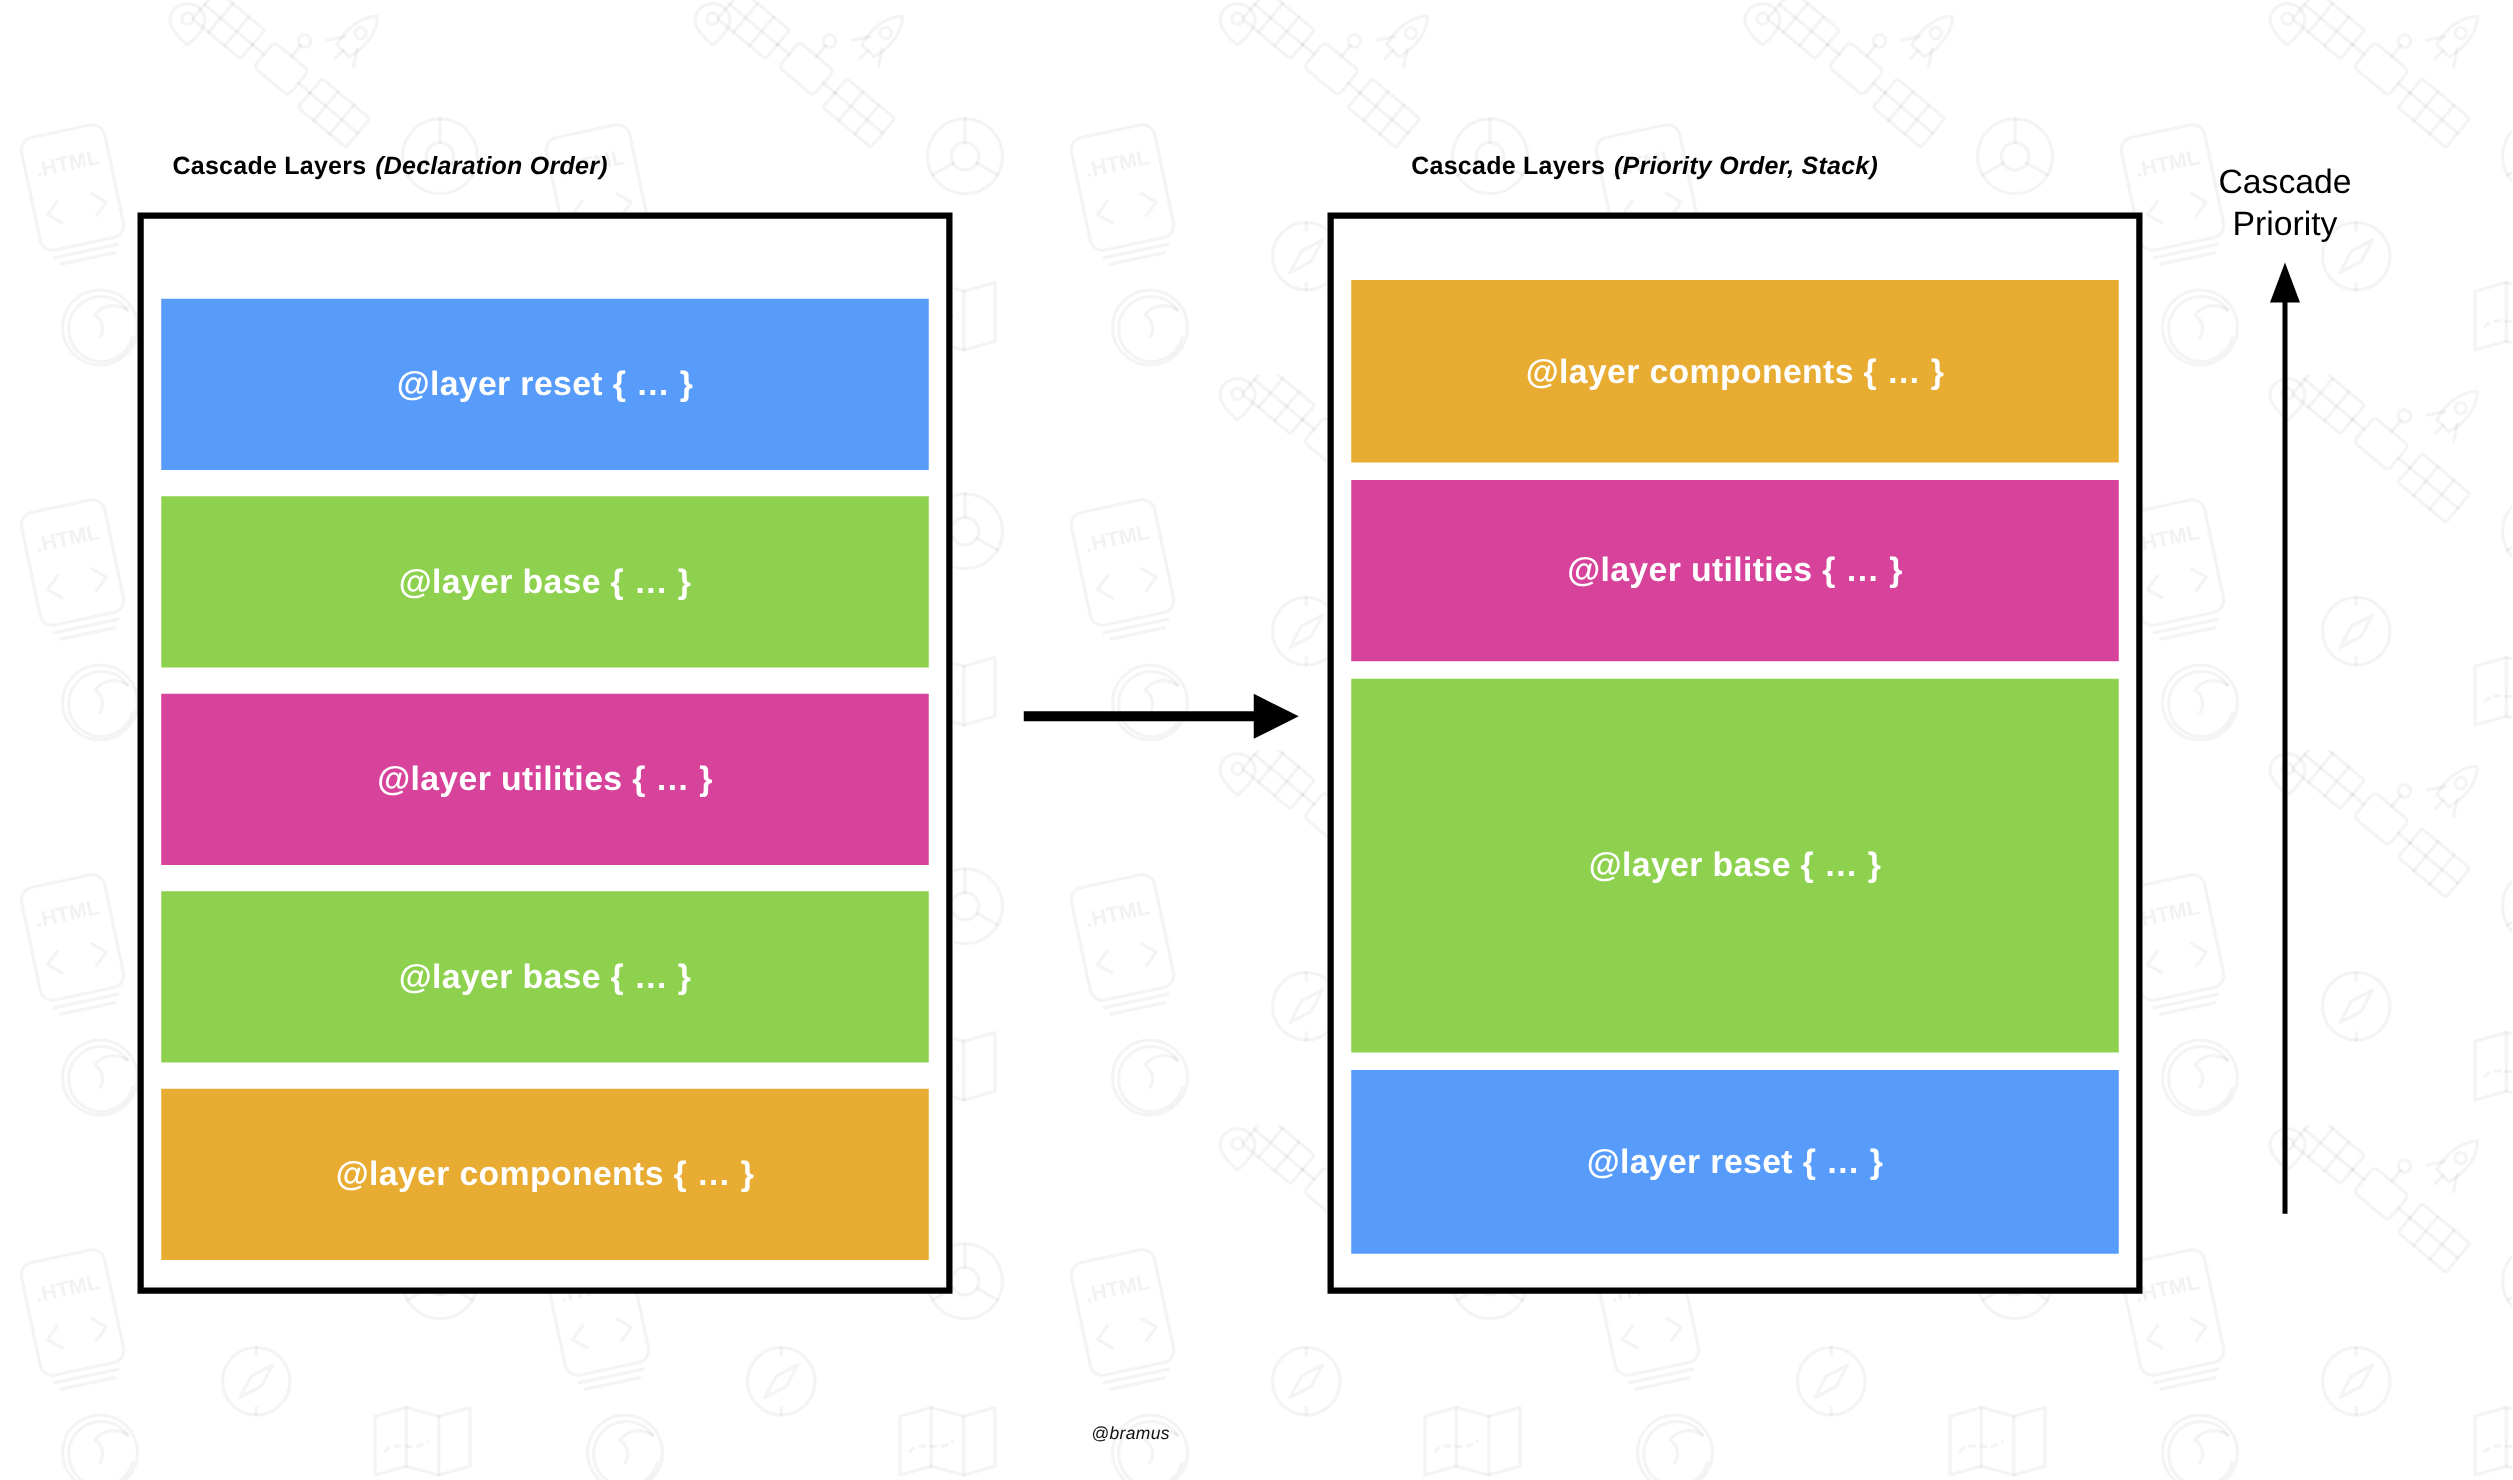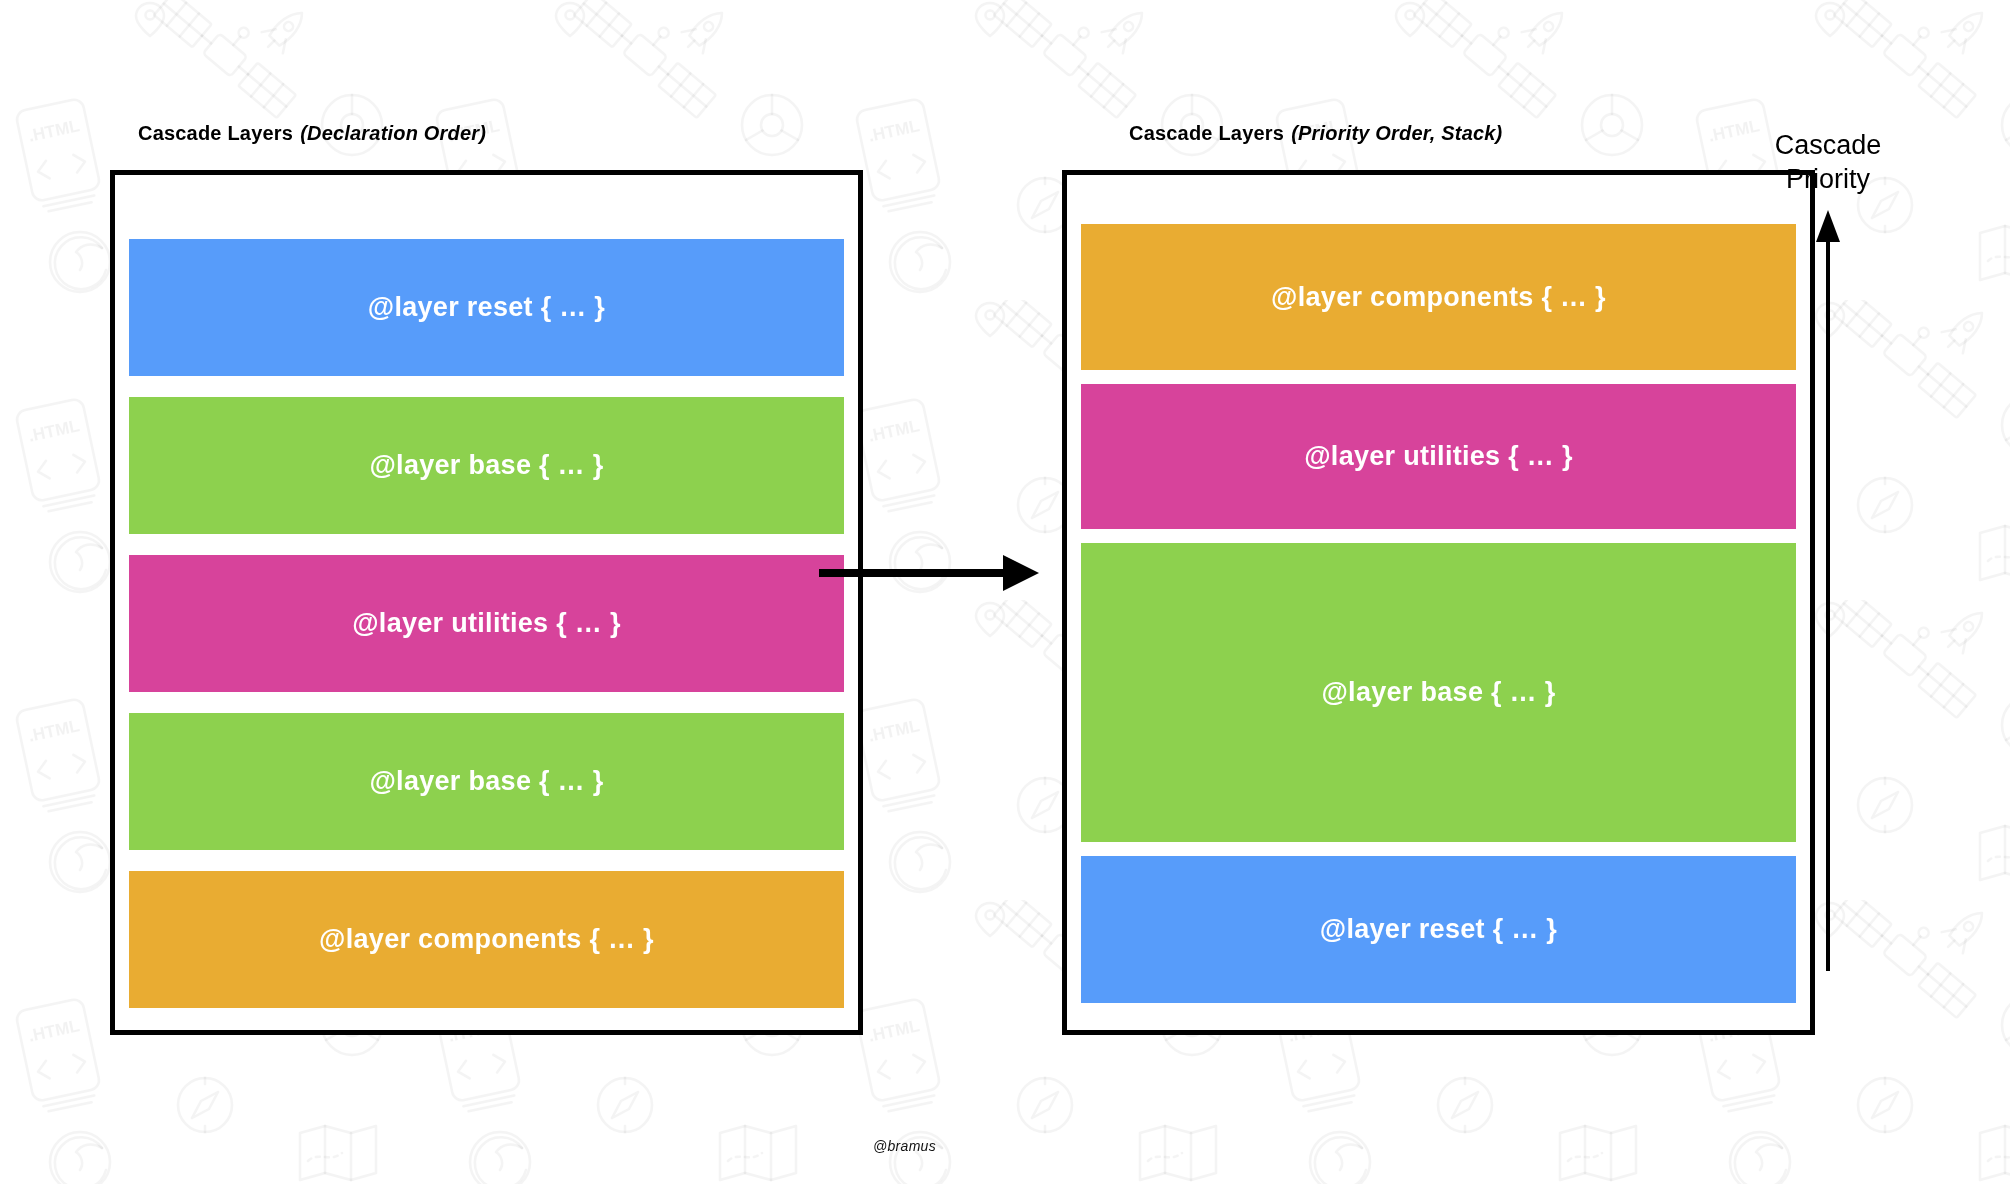--- a/index.html
+++ b/index.html
@@ -14,21 +14,21 @@
   .title{
     position:absolute;top:122px;z-index:2;
     font-size:20px;font-weight:700;color:#000;
     white-space:nowrap;letter-spacing:0.2px;
   }
   .title .note{font-style:italic;margin-left:7px;}
   .title-a{left:138px;}
   .title-b{left:1087px;margin-left:42px;}
   .panel{
     position:absolute;top:170px;z-index:1;
-    width:753px;height:865px;
+    width:652px;height:865px;
     border:5px solid #000;background:#fff;
     box-sizing:border-box;
     display:flex;flex-direction:column;
     padding-left:14px;padding-right:14px;
   }
   .panel-a{left:110px;padding-top:64px;}
   .panel-b{left:1062px;padding-top:49px;}
   .bar{
     width:100%;flex:0 0 auto;
     display:flex;align-items:center;justify-content:center;

